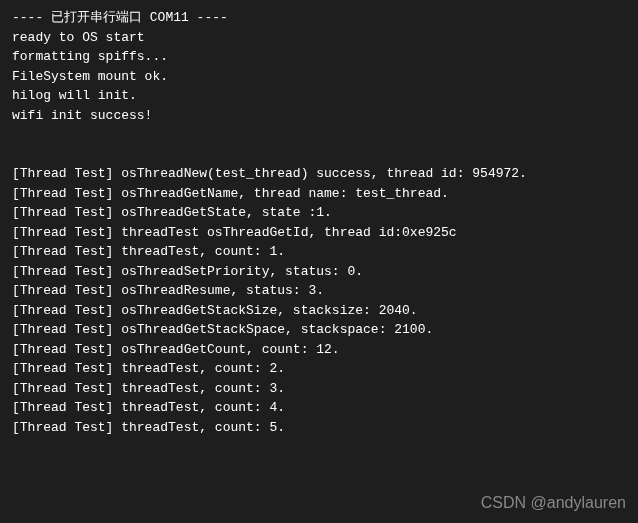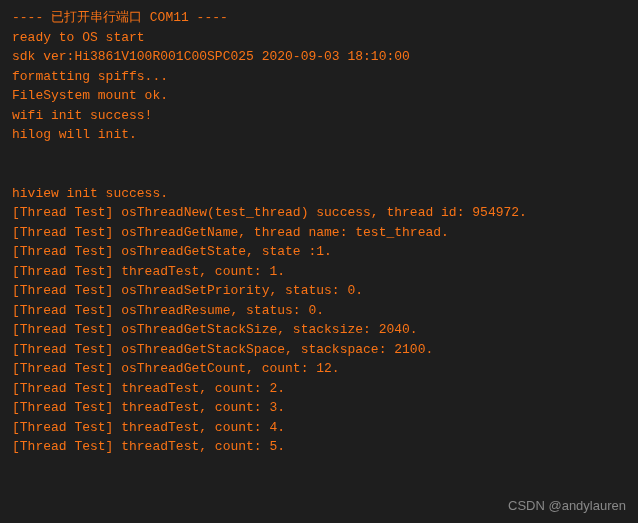--- a/index.html
+++ b/index.html
@@ -14,54 +14,53 @@
       font-size: 13px;
       line-height: 1.5;
       width: 638px;
       height: 523px;
       padding: 8px 12px;
       overflow: hidden;
       position: relative;
     }
     .terminal-line {
       white-space: pre;
-      color: #f97316;
+      color: #ffffff;
     }
     .blank-line {
       height: 1.5em;
     }
     .watermark {
       position: absolute;
       bottom: 8px;
       right: 12px;
       color: #888888;
-      font-size: 13px;
+      font-size: 16px;
       font-family: Arial, sans-serif;
     }
   </style>
 </head>
 <body>
 
 <div id="terminal-container">
     <div class="terminal-line">---- 已打开串行端口 COM11 ----</div>
     <div class="terminal-line">ready to OS start</div>
-    <div class="terminal-line">sdk ver:Hi3861V100R001C00SPC025 2020-09-03 18:10:00</div>
     <div class="terminal-line">formatting spiffs...</div>
     <div class="terminal-line">FileSystem mount ok.</div>
+    <div class="terminal-line">hilog will init.</div>
     <div class="terminal-line">wifi init success!</div>
-    <div class="terminal-line">hilog will init.</div>
     <div class="blank-line"></div>
     <div class="blank-line"></div>
-    <div class="terminal-line">hiview init success.</div>
     <div class="terminal-line">[Thread Test] osThreadNew(test_thread) success, thread id: 954972.</div>
     <div class="terminal-line">[Thread Test] osThreadGetName, thread name: test_thread.</div>
     <div class="terminal-line">[Thread Test] osThreadGetState, state :1.</div>
+    <div class="terminal-line">[Thread Test] threadTest osThreadGetId, thread id:0xe925c</div>
     <div class="terminal-line">[Thread Test] threadTest, count: 1.</div>
     <div class="terminal-line">[Thread Test] osThreadSetPriority, status: 0.</div>
-    <div class="terminal-line">[Thread Test] osThreadResume, status: 0.</div>
+    <div class="terminal-line">[Thread Test] osThreadResume, status: 3.</div>
     <div class="terminal-line">[Thread Test] osThreadGetStackSize, stacksize: 2040.</div>
     <div class="terminal-line">[Thread Test] osThreadGetStackSpace, stackspace: 2100.</div>
     <div class="terminal-line">[Thread Test] osThreadGetCount, count: 12.</div>
     <div class="terminal-line">[Thread Test] threadTest, count: 2.</div>
     <div class="terminal-line">[Thread Test] threadTest, count: 3.</div>
     <div class="terminal-line">[Thread Test] threadTest, count: 4.</div>
     <div class="terminal-line">[Thread Test] threadTest, count: 5.</div>
   </div>
 
 <div class="watermark">CSDN @andylauren</div>

